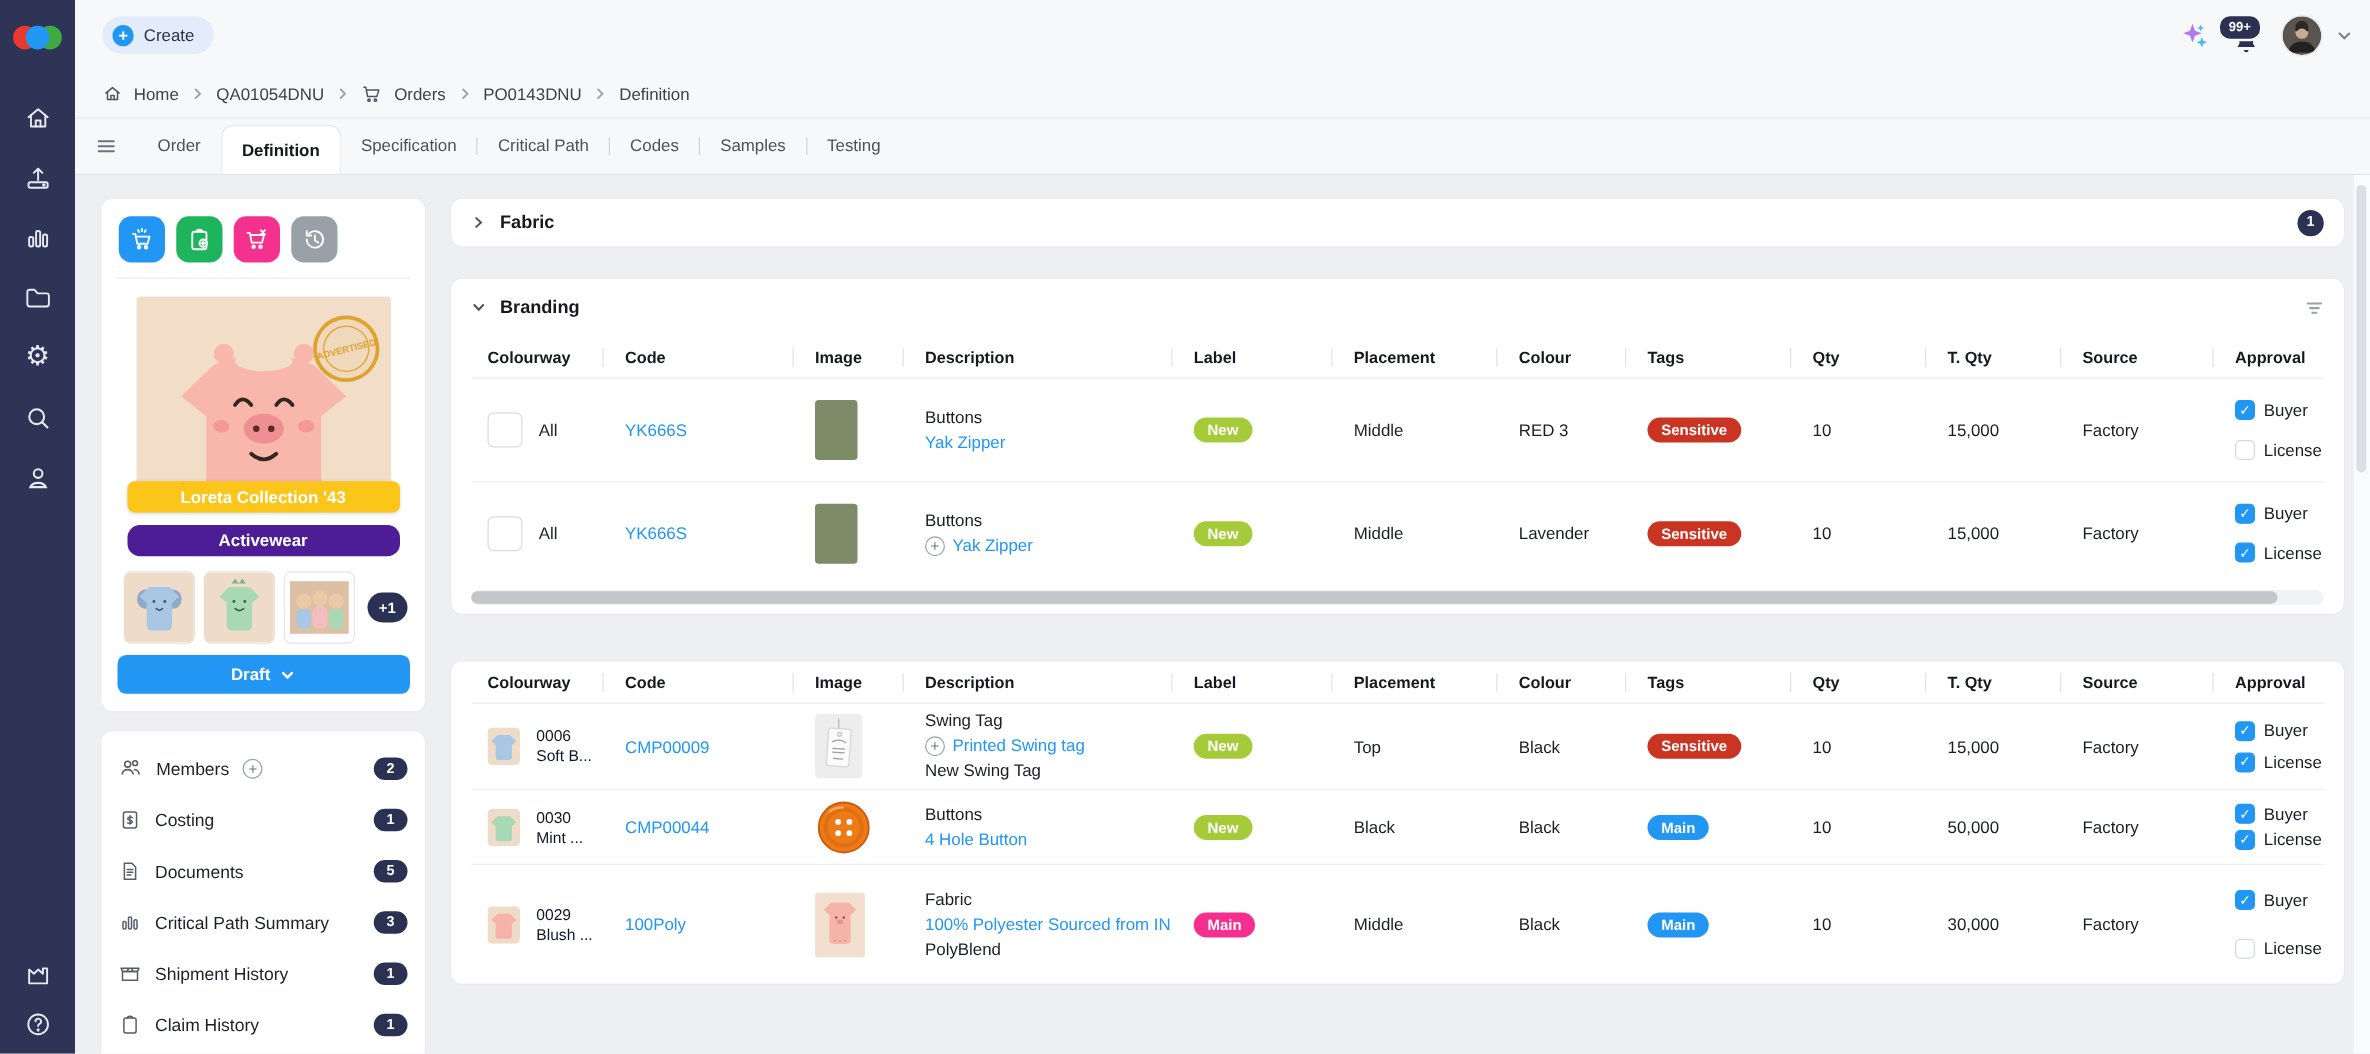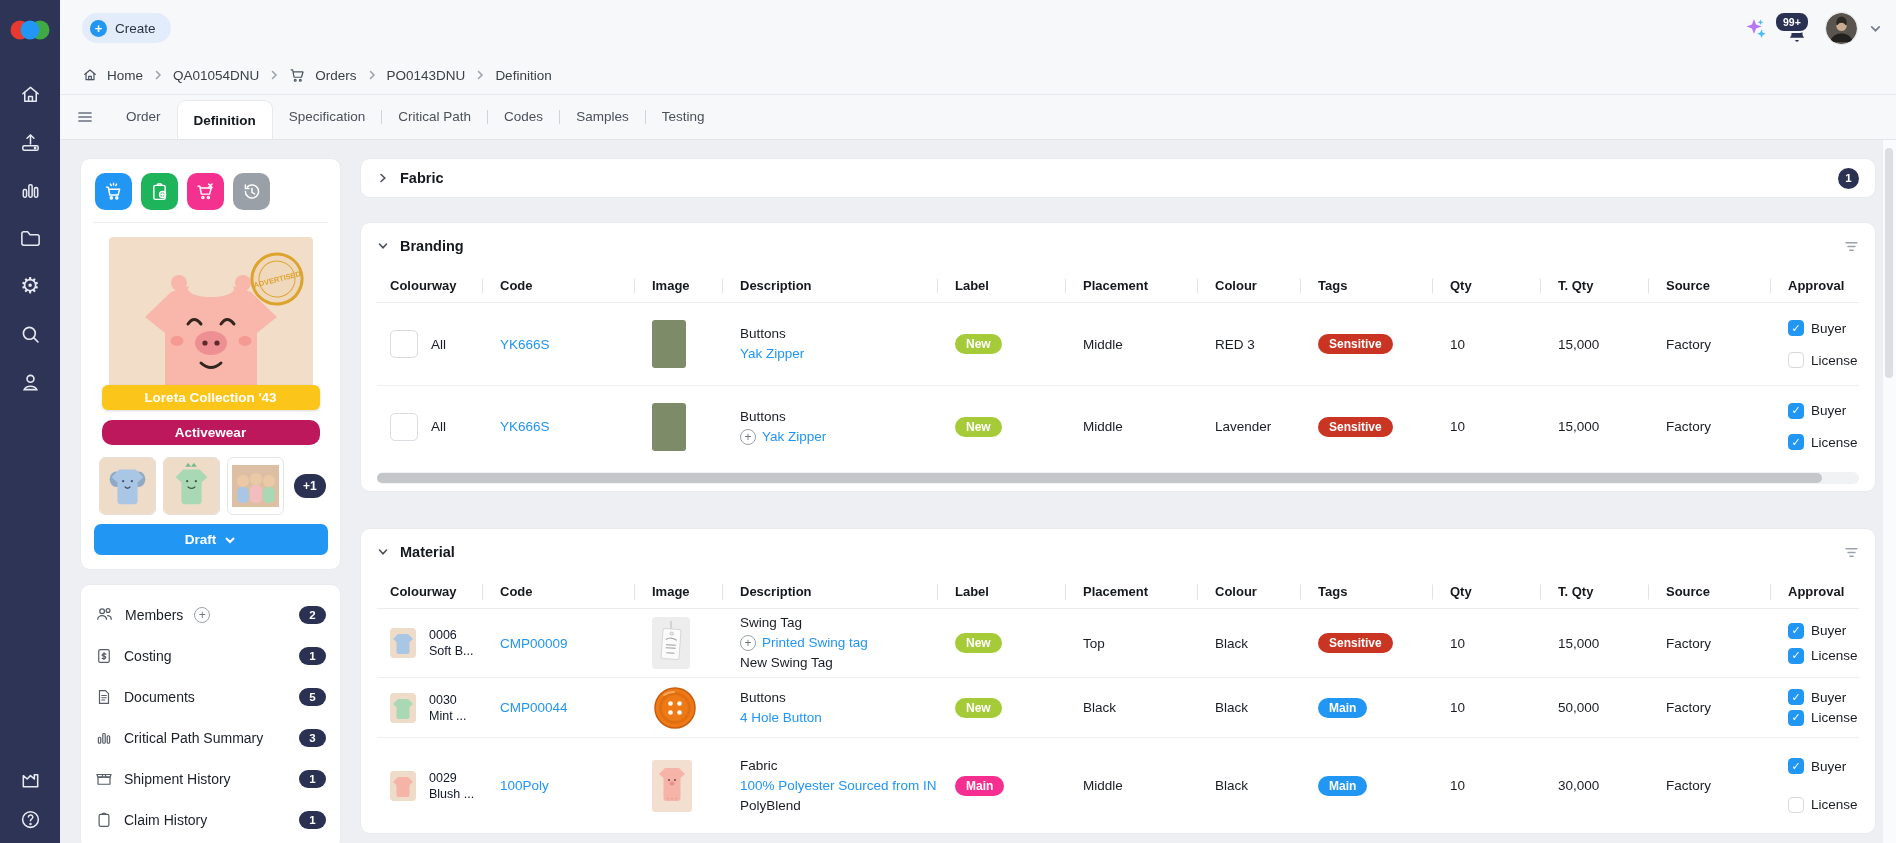--- a/index.html
+++ b/index.html
@@ -50,21 +50,21 @@
 
   
   .leftcol { position:absolute; left:20px; top:18px; width:261px; }
   .pcard { padding:12px; }
   .actionrow { display:flex; gap:9px; padding:2px 2px 0; }
   .actsq { width:37px; height:37px; border-radius:10px; display:flex; align-items:center; justify-content:center; cursor:pointer; }
   .actsq.blue { background:#2196f3; } .actsq.green { background:#1db45c; } .actsq.pink { background:#f5318f; } .actsq.gray { background:#9aa0a8; }
   .pdivider { height:1px; background:#ededed; margin:12px 0 14px; }
   .heroimg { width:204px; height:160px; margin:0 auto; border-radius:4px; overflow:hidden; }
   .banner { position:relative; margin:-12px auto 0; width:218px; height:25px; border-radius:6px; background:#fbc51a; color:#fff; font-size:13.5px; font-weight:700; display:flex; align-items:center; justify-content:center; box-shadow:0 1px 3px rgba(0,0,0,.15); }
-  .category { margin:10px auto 0; width:218px; height:25px; border-radius:10px; background:#be185d; color:#fff; font-size:13.5px; font-weight:700; display:flex; align-items:center; justify-content:center; cursor:pointer; }
+  .category { margin:10px auto 0; width:218px; height:25px; border-radius:10px; background:#4c1d95; color:#fff; font-size:13.5px; font-weight:700; display:flex; align-items:center; justify-content:center; cursor:pointer; }
   .thumbrow { display:flex; align-items:center; gap:7px; margin-top:12px; padding-left:6px; }
   .thumb { width:57px; height:58px; border-radius:6px; border:1px solid #e4e0d8; overflow:hidden; cursor:pointer; background:#fff; }
   .thumb.photo { border:1px solid #e4e6ea; padding:3px; }
   .morebadge { background:#2b3153; color:#fff; font-size:12px; font-weight:700; border-radius:13px; padding:5px 9px; margin-left:3px; }
   .draftbtn { margin:9px auto 2px; width:234px; height:31px; border-radius:7px; background:#2196f3; color:#fff; font-size:13.5px; font-weight:700; display:flex; align-items:center; justify-content:center; gap:8px; cursor:pointer; }
 
   .sumcard { margin-top:14px; padding:9px 14px; }
   .sumrow { height:41px; display:flex; align-items:center; gap:11px; cursor:pointer; }
   .sumrow .slabel { font-size:14px; color:#1b1f27; }
   .sumbadge { margin-left:auto; background:#2b3153; color:#fff; font-size:11.5px; font-weight:700; min-width:27px; height:18px; border-radius:9px; display:flex; align-items:center; justify-content:center; padding:0 7px; }
@@ -546,31 +546,20 @@
             </div>
         </div>
       </div>
 
       <div class="hscroll">
           <div class="thumbh"></div>
         </div>
     </div>
 
     <div class="card seccard mt36">
-      <div class="sechead">
-        <svg width="12" height="12" viewBox="0 0 12 12" fill="none" stroke="#4a515b" stroke-width="1.6" stroke-linecap="round">
-            <path d="m2.5 4 3.5 3.8L9.5 4"></path>
-          </svg>
-        <span class="sectitle">Material</span>
-        <span class="filtico">
-            <svg width="15" height="15" viewBox="0 0 14 14" fill="none" stroke="#9aa1aa" stroke-width="1.5" stroke-linecap="round">
-              <path d="M2 3.5h10M3.8 7h6.4M5.5 10.5h3"></path>
-            </svg>
-          </span>
-      </div>
 
       <div class="tr head">
         <div class="th">Colourway</div>
           <div class="th">Code</div>
           <div class="th">Image</div>
           <div class="th">Description</div>
           <div class="th">Label</div>
           <div class="th">Placement</div>
           <div class="th">Colour</div>
           <div class="th">Tags</div>

